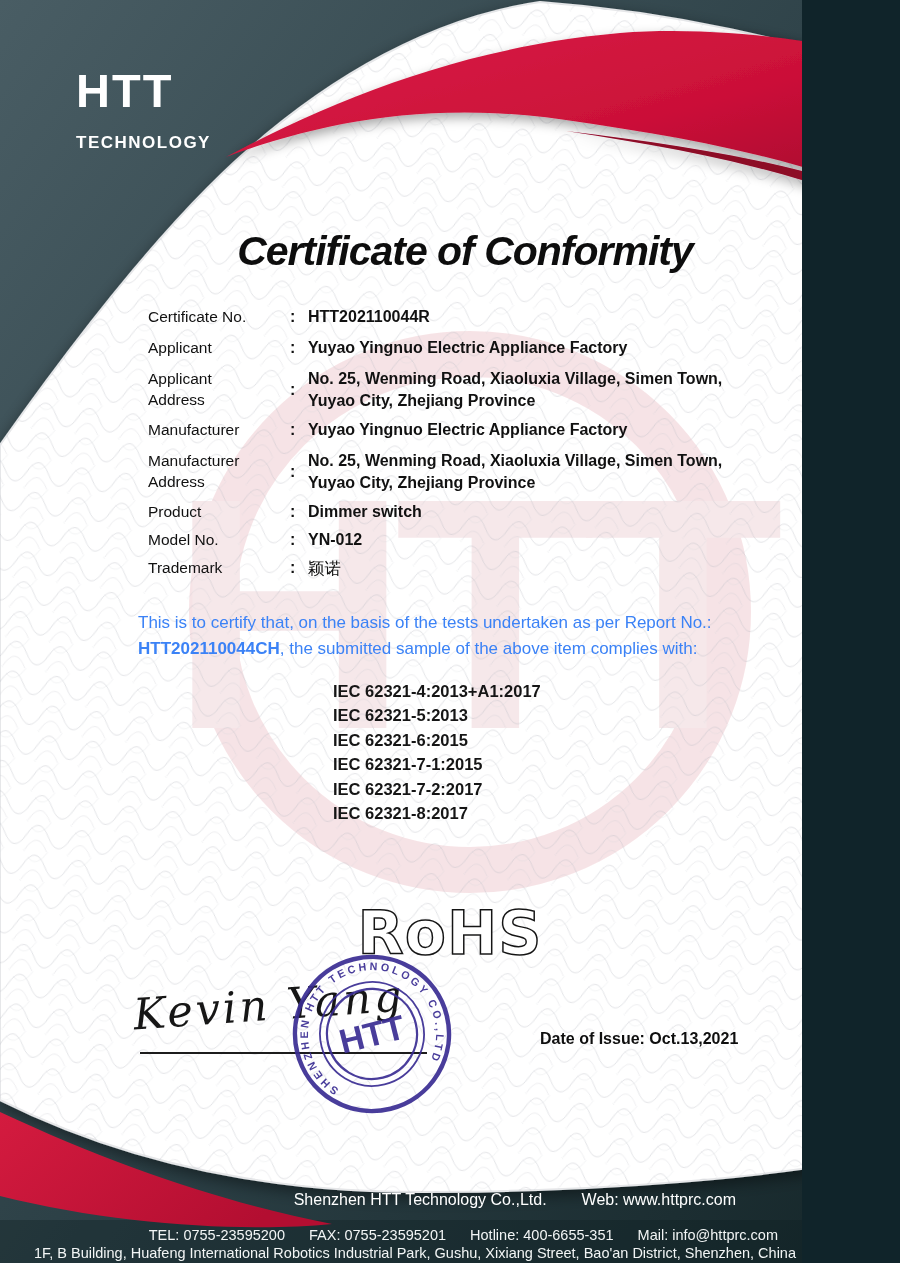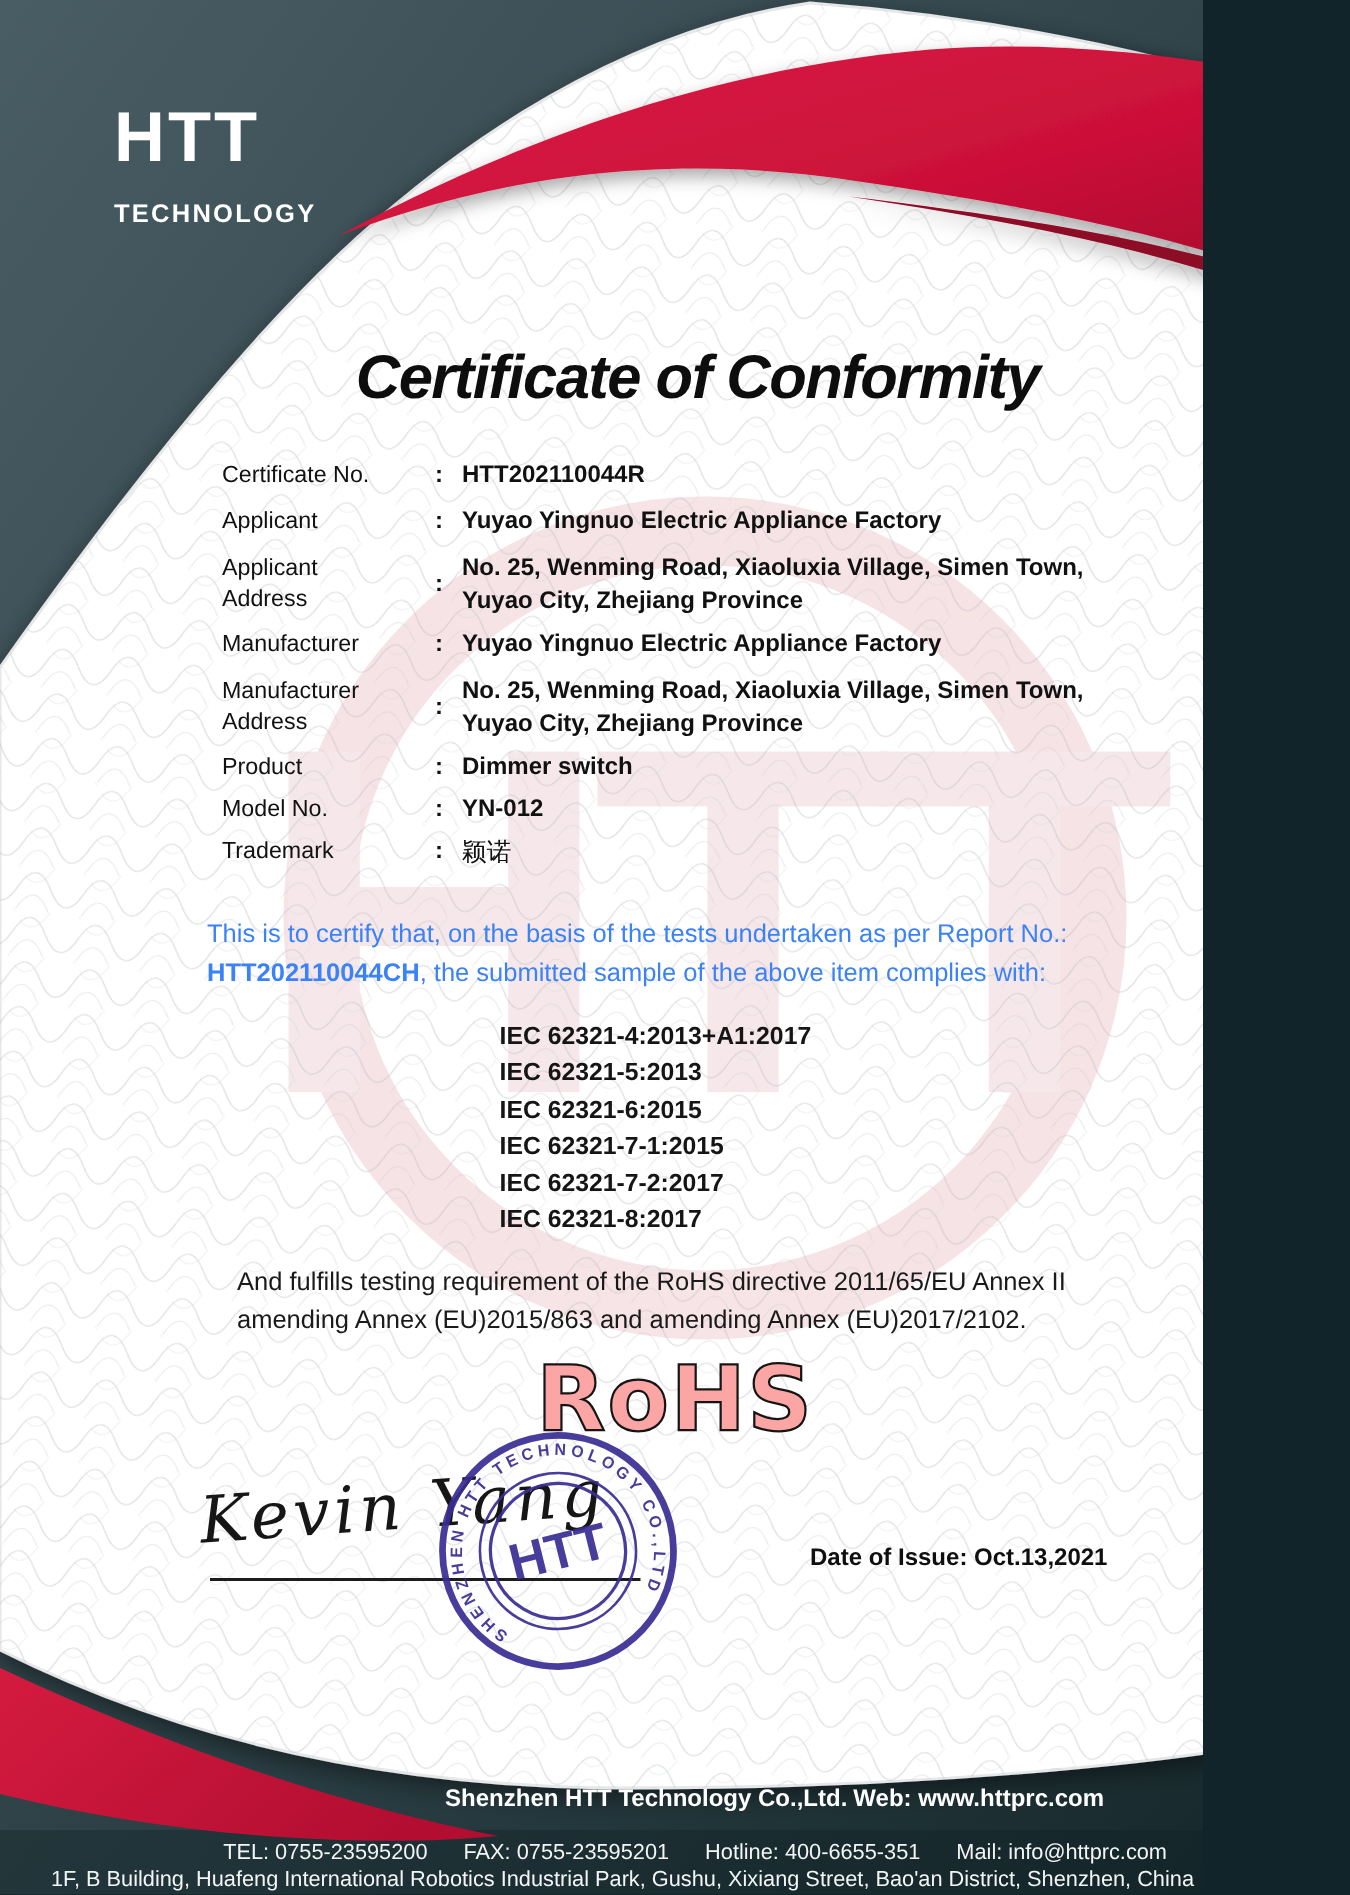--- a/index.html
+++ b/index.html
@@ -28,33 +28,33 @@
   .statement{left:138px;top:610px;width:645px;font-size:17px;line-height:25.5px;color:#3b82f6;}
   .statement b{font-weight:bold;}
 
   .standards{left:333px;top:679px;}
   .standards div{font-size:16.5px;font-weight:bold;line-height:24.4px;color:#151515;}
 
   .directive{left:158px;top:843px;width:625px;font-size:17px;line-height:24.5px;
              white-space:pre-line;color:#1a1a1a;}
 
   .rohs{left:280px;top:898px;width:340px;text-align:center;font-family:"DejaVu Sans",sans-serif;
-        font-size:60px;font-weight:bold;letter-spacing:1px;color:#fca5a5;-webkit-text-stroke:1.5px #151515;}
+        font-size:60px;font-weight:bold;letter-spacing:1px;color:#ffffff;-webkit-text-stroke:1.5px #151515;}
 
   .signature{left:133px;top:980px;font-family:"DejaVu Serif",serif;font-style:italic;
              font-size:43px;letter-spacing:3px;color:#161616;transform:rotate(-4deg);}
   .sig-line{left:140px;top:1052px;width:287px;height:2px;background:#1c1c1c;}
   .signatory{left:138px;top:1056px;font-size:19px;font-weight:bold;color:#111;}
 
   .stamp{left:286px;top:948px;}
 
   .dateissue{left:540px;top:1030px;font-size:16px;font-weight:bold;color:#0f0f0f;}
 
   
-  .f-company{top:1191px;right:66px;display:flex;gap:4px;color:#fff;font-size:16px;font-weight:bold;}
+  .f-company{top:1191px;right:66px;display:flex;gap:35px;color:#fff;font-size:16px;font-weight:normal;}
   .f-contacts{top:1227px;right:24px;display:flex;gap:24px;color:#f2f5f5;font-size:14.5px;}
   .f-address{top:1245px;left:0;right:6px;text-align:right;color:#f2f5f5;font-size:14.5px;}
 </style>
 </head>
 <body>
 
 <div class="page">
 
   <svg class="backdrop" width="900" height="1263" viewBox="0 0 900 1263">
     <defs>
@@ -174,22 +174,20 @@
 
   <div class="abs standards">
     <div>IEC 62321-4:2013+A1:2017</div>
     <div>IEC 62321-5:2013</div>
     <div>IEC 62321-6:2015</div>
     <div>IEC 62321-7-1:2015</div>
     <div>IEC 62321-7-2:2017</div>
     <div>IEC 62321-8:2017</div>
   </div>
 
-  <div class="abs directive">And fulfills testing requirement of the RoHS directive 2011/65/EU Annex II
-amending Annex (EU)2015/863 and amending Annex (EU)2017/2102.</div>
 
   <div class="abs rohs">RoHS</div>
 
   <div class="abs signature">Kevin Yang</div>
   <div class="abs sig-line"></div>
 
   <svg class="abs stamp" width="172" height="172" viewBox="0 0 172 172">
     <defs>
       <path id="stampArc" d="M 40.7,131.3 A 64 64 0 1 1 131.3,131.3" fill="none"></path>
     </defs>

